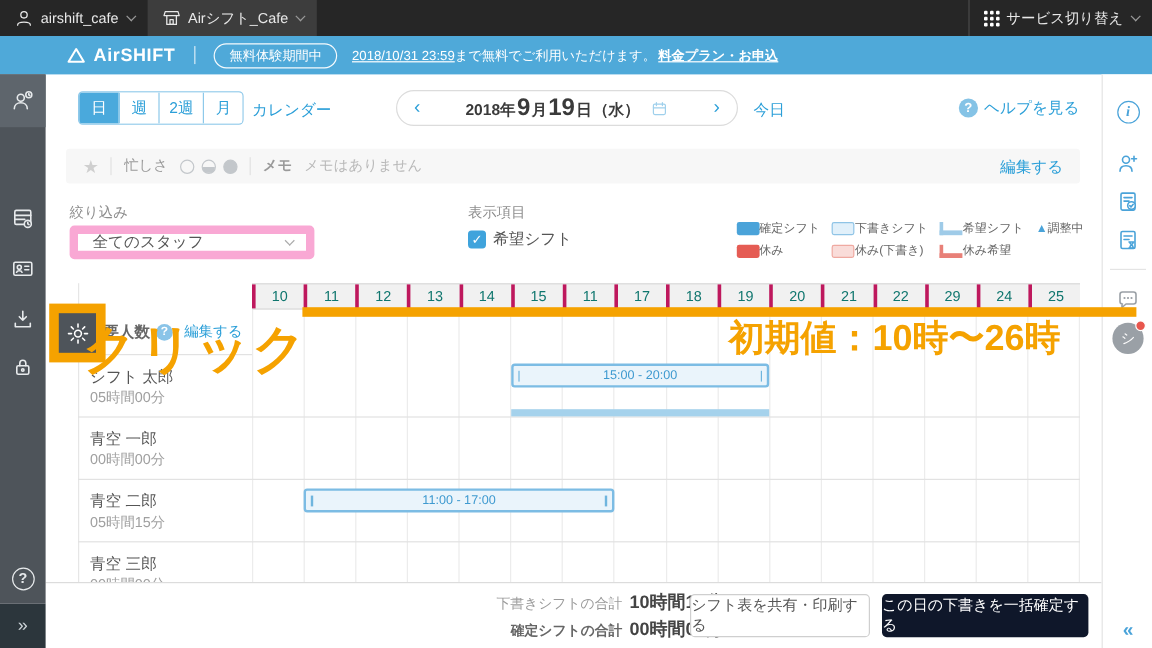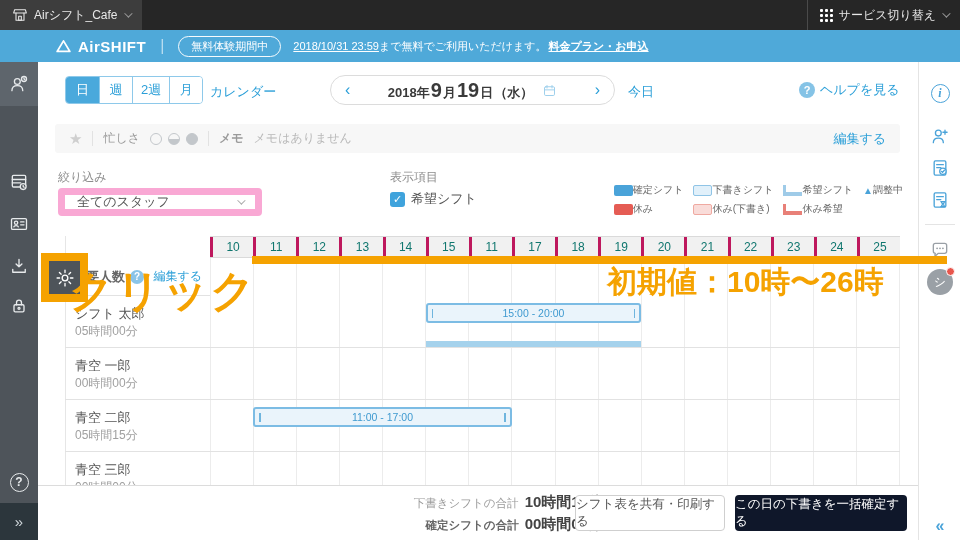--- a/index.html
+++ b/index.html
@@ -126,20 +126,28 @@
   .ann-gear .inner { width:31px; height:33px; background:#4e545a; display:flex; align-items:center; justify-content:center; color:#fff; }
   .ann-click { left:28px; top:262px; font-size:44px; font-weight:bold; color:#f5a200; letter-spacing:2px; white-space:nowrap; }
   .ann-range { left:566px; top:262px; font-size:30px; font-weight:bold; color:#f5a200; white-space:nowrap; }
 </style>
 </head>
 <body>
 
 <div id="app">
 
   <div class="abs topbar">
+    <div class="tb-item">
+      <svg class="icon-svg" width="16" height="16" viewBox="0 0 24 24">
+          <circle cx="12" cy="8" r="4"></circle>
+          <path d="M4 21c0-5 16-5 16 0"></path>
+        </svg>
+      <span>airshift_cafe</span>
+      <span class="chev"></span>
+    </div>
     <div class="tb-item tb-store">
       <svg class="icon-svg" width="16" height="16" viewBox="0 0 24 24">
           <path d="M4 4h16l1.5 5h-19z"></path>
           <path d="M6 9v11h12V9"></path>
           <path d="M10 14h4v6h-4z"></path>
         </svg>
       <span>Airシフト_Cafe</span>
       <span class="chev"></span>
     </div>
     <div class="tb-item tb-right">
@@ -359,21 +367,21 @@
       <div class="hour-cell">13</div>
       <div class="hour-cell">14</div>
       <div class="hour-cell">15</div>
       <div class="hour-cell">11</div>
       <div class="hour-cell">17</div>
       <div class="hour-cell">18</div>
       <div class="hour-cell">19</div>
       <div class="hour-cell">20</div>
       <div class="hour-cell">21</div>
       <div class="hour-cell">22</div>
-      <div class="hour-cell">23</div>
+      <div class="hour-cell">29</div>
       <div class="hour-cell">24</div>
       <div class="hour-cell">25</div>
     </div>
   <div class="abs grid-cols">
       <div class="grid-col"></div>
       <div class="grid-col"></div>
       <div class="grid-col"></div>
       <div class="grid-col"></div>
       <div class="grid-col"></div>
       <div class="grid-col"></div>

